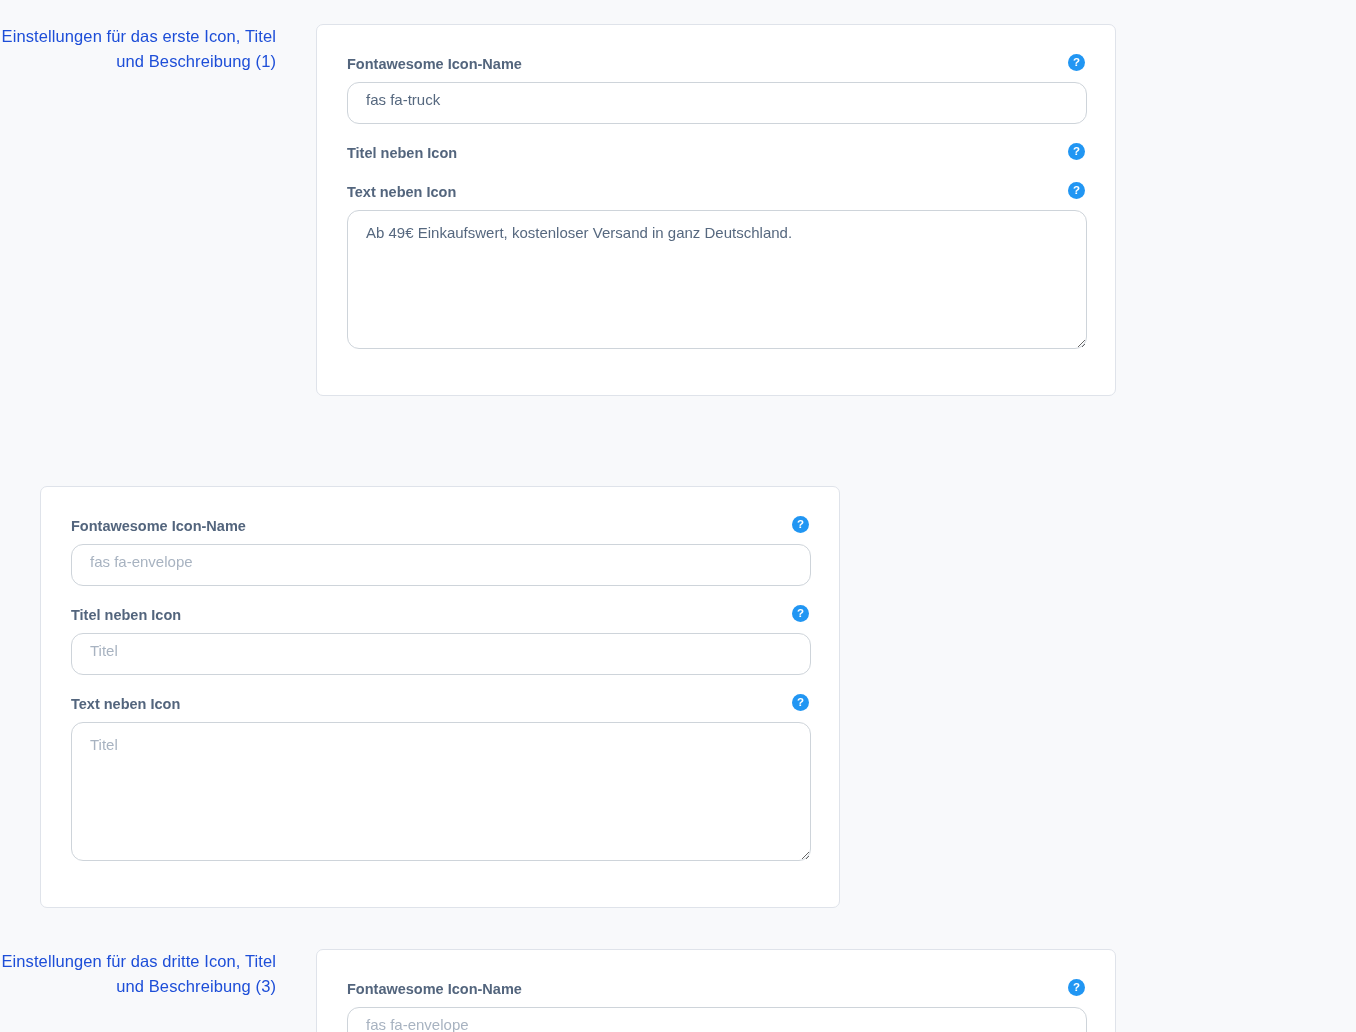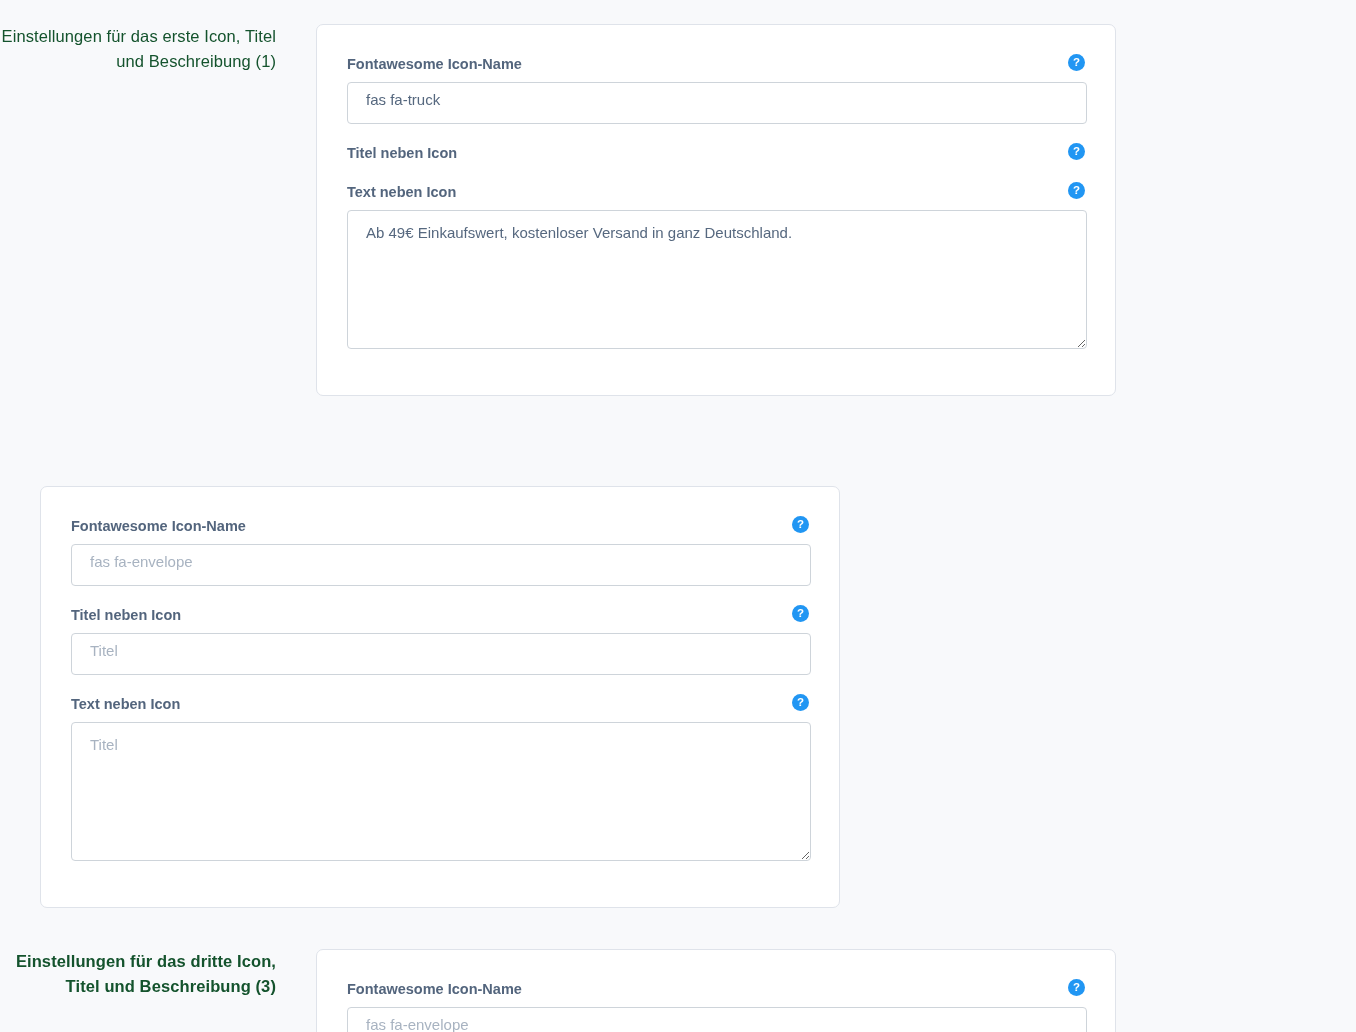--- a/index.html
+++ b/index.html
@@ -24,21 +24,21 @@
     position: absolute;
     left: 0;
     width: 1356px;
     display: flex;
     align-items: flex-start;
   }
   .section-label {
     width: 276px;
     padding-right: 0px;
     text-align: right;
-    color: #14532d;
+    color: #1d4ed8;
     font-size: 16.5px;
     line-height: 24.5px;
     font-weight: 400;
     letter-spacing: 0.1px;
     flex: 0 0 276px;
   }
   .section-body {
     flex: 0 0 800px;
     margin-left: 40px;
   }
@@ -84,21 +84,21 @@
     text-align: center;
     cursor: pointer;
     user-select: none;
   }
 
   .text-input,
   .text-area {
     display: block;
     width: 740px;
     border: 1px solid #ced4da;
-    border-radius: 4px;
+    border-radius: 12px;
     background: #ffffff;
     color: #56687f;
     font-family: "Liberation Sans", sans-serif;
     font-size: 15px;
     line-height: 20px;
     padding: 10px 14px 18px 18px;
     outline: none;
   }
   .text-input {
     height: 42px;
@@ -115,21 +115,21 @@
     opacity: 1;
   }
 
   
   #section-1 { top: 24px; }
   #section-2 { top: 486px; }
   #section-3 { top: 949px; }
 
   #section-1 .section-label { padding-top: 0px; }
   #section-2 .section-label { padding-top: 0px; }
-  #section-3 .section-label { padding-top: 0px; font-weight: bold; }
+  #section-3 .section-label { padding-top: 0px; }
 
   #section-1 .section-body { margin-top: 0px; }
 </style>
 </head>
 <body>
 
 <div class="page">
 
   <div class="section" id="section-1">
     <div class="section-label">Einstellungen für das erste Icon, Titel und Beschreibung (1)</div>

